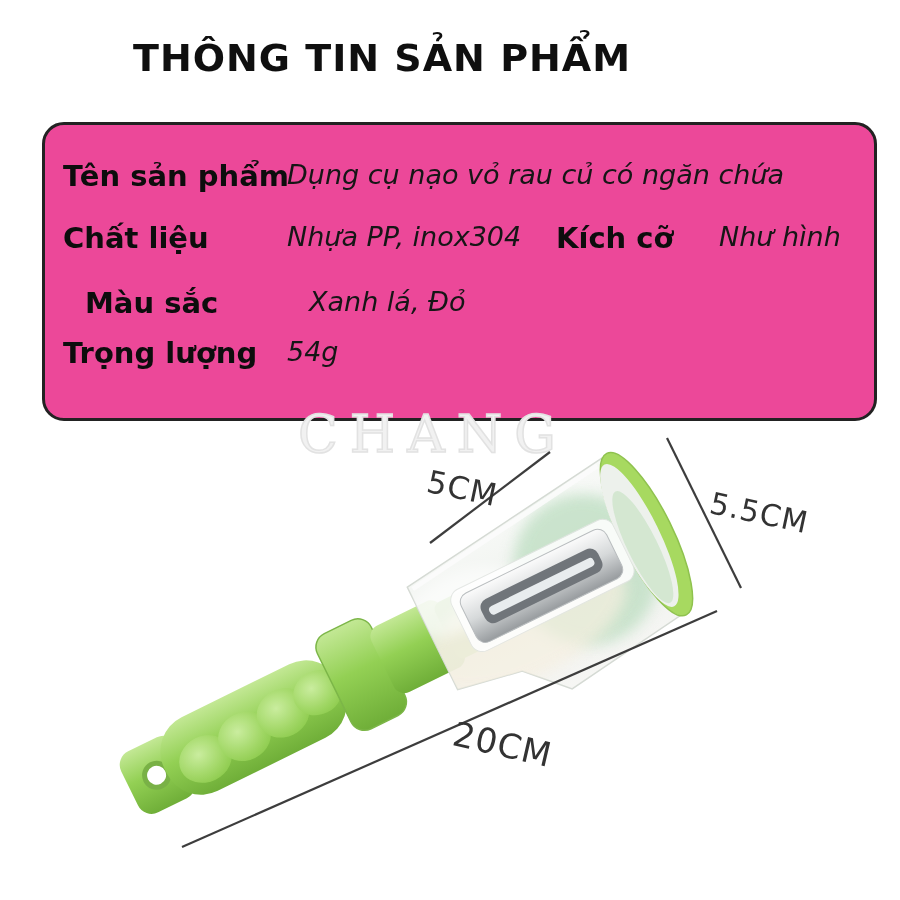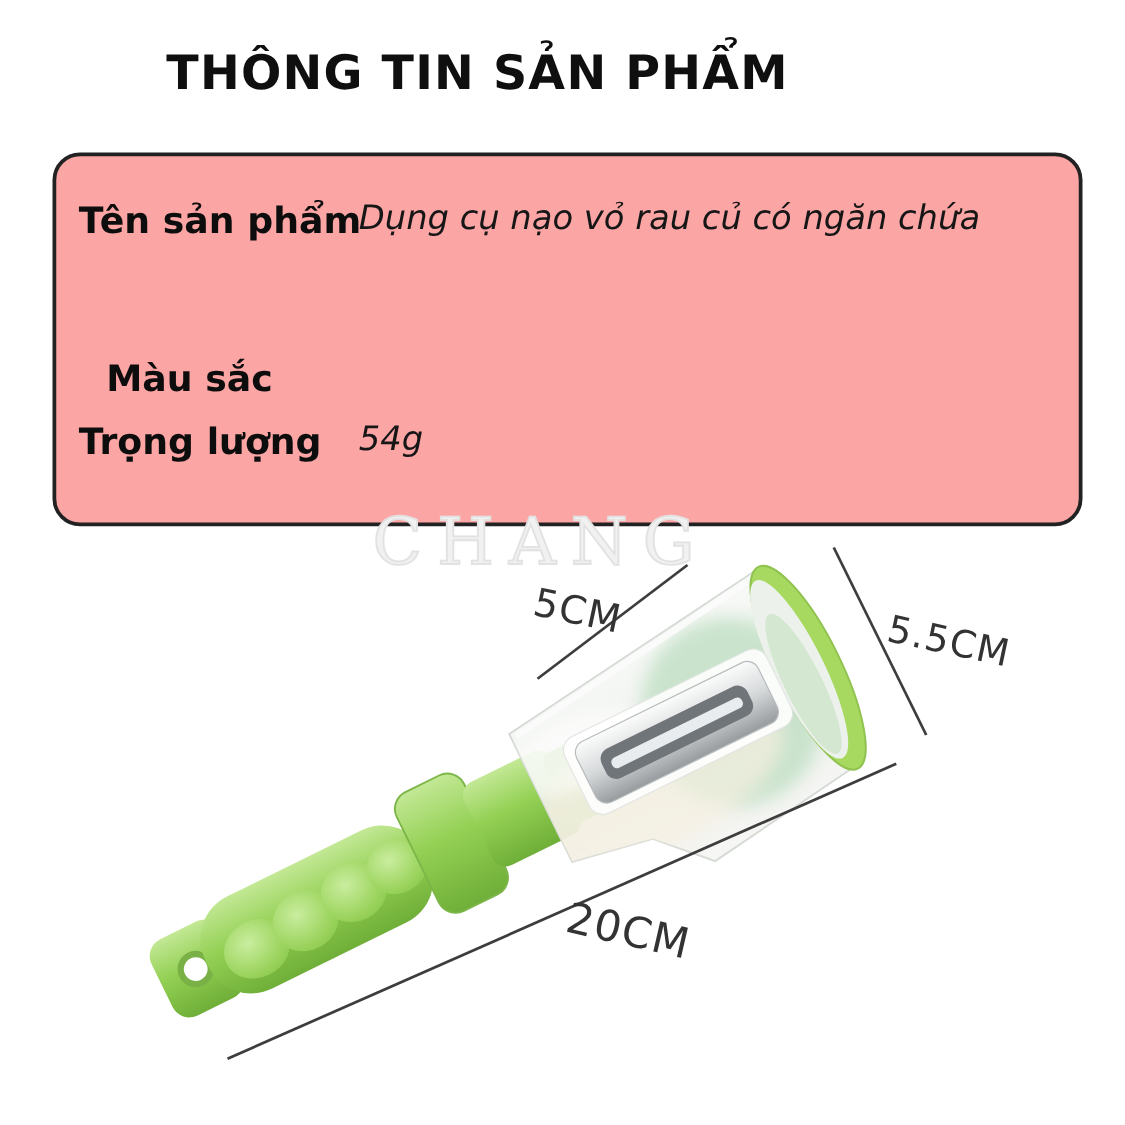--- a/index.html
+++ b/index.html
@@ -7,21 +7,21 @@
     width:900px;height:900px;position:relative;background:#ffffff;
     font-family:"DejaVu Sans","Liberation Sans",sans-serif;overflow:hidden;
   }
   .page-title{
     position:absolute;top:36px;left:0;width:764px;margin:0;
     text-align:center;font-size:38px;font-weight:700;color:#0f0f0f;
     letter-spacing:1px;
   }
   .info-box{
     position:absolute;left:42px;top:122px;width:818px;height:293px;
-    border:3px solid #222;border-radius:22px;background:#fca5a5;
+    border:3px solid #222;border-radius:22px;background:#ec4899;padding-left:11px;
   }
   .info-row{position:absolute;left:0;width:100%;height:40px;}
   .row-1{top:34px;}
   .row-2{top:96px;}
   .row-3{top:161px;margin-left:22px;}
   .row-4{top:211px;}
   .cell-label{
     position:absolute;font-weight:700;font-size:29px;color:#0d0d0d;white-space:nowrap;
   }
   .cell-value{
@@ -46,22 +46,29 @@
 </head>
 <body>
 
 <h1 class="page-title">THÔNG TIN SẢN PHẨM</h1>
 
 <div class="info-box">
   <div class="info-row row-1">
     <span class="cell-label c1">Tên sản phẩm</span>
     <span class="cell-value c2">Dụng cụ nạo vỏ rau củ có ngăn chứa</span>
   </div>
+  <div class="info-row row-2">
+    <span class="cell-label c1">Chất liệu</span>
+    <span class="cell-value c2">Nhựa PP, inox304</span>
+    <span class="cell-label c3">Kích cỡ</span>
+    <span class="cell-value c4">Như hình</span>
+  </div>
   <div class="info-row row-3">
     <span class="cell-label c1">Màu sắc</span>
+    <span class="cell-value c2">Xanh lá, Đỏ</span>
   </div>
   <div class="info-row row-4">
     <span class="cell-label c1">Trọng lượng</span>
     <span class="cell-value c2">54g</span>
   </div>
 </div>
 
 <div class="watermark">CHANG</div>
 
 <svg class="product-svg" width="900" height="470" viewBox="0 0 900 470" xmlns="http://www.w3.org/2000/svg">

